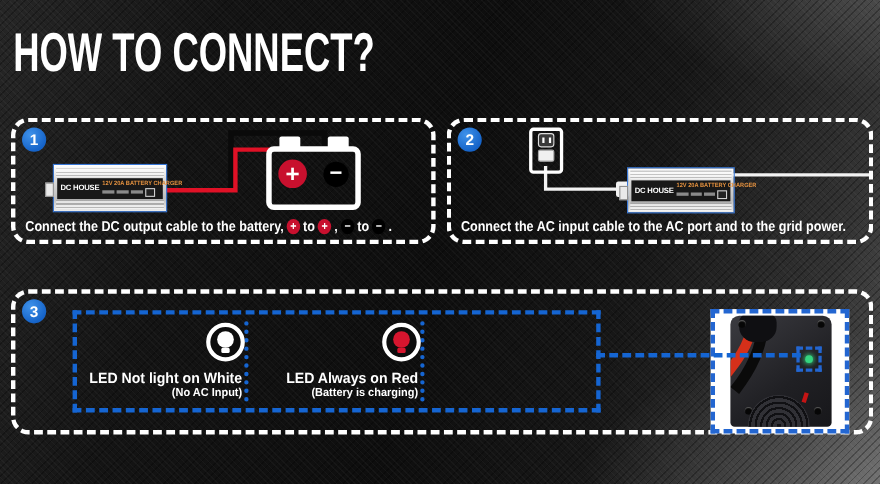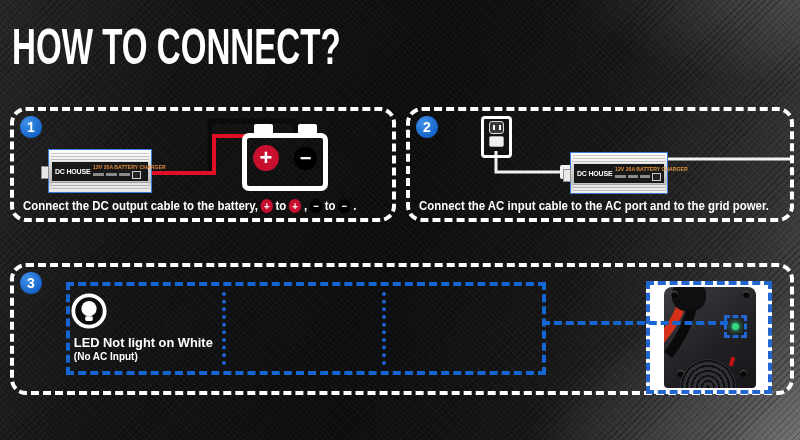--- a/index.html
+++ b/index.html
@@ -60,21 +60,21 @@
     font-size:11px;line-height:14px;flex:0 0 auto;}
   .pred{background:#c8102e;color:#fff;} .pblack{background:#000;color:#fff;}
   
   .outlet{position:absolute;left:71px;top:5px;width:31px;height:42px;border:3px solid #fff;border-radius:4px;box-sizing:border-box;z-index:3;}
   .socket{width:15px;height:13px;margin:2px auto 0;border-radius:3px;background:#3a3a3a;border:1px solid #ddd;
     display:flex;justify-content:center;gap:4px;padding-top:3px;box-sizing:border-box;}
   .slot{width:2px;height:5px;background:#fff;}
   .plug{width:15px;height:11px;margin:2px auto 0;background:#f0f0f0;border-radius:2px;border:1px solid #aaa;box-sizing:border-box;}
   
   .bluebox{position:absolute;left:52px;top:15px;width:480px;height:93px;border:4px dashed #1565d2;box-sizing:border-box;z-index:3;}
-  .ledcol{position:absolute;top:6px;bottom:6px;text-align:left;}
+  .ledcol{position:absolute;top:6px;bottom:6px;text-align:right;}
   .c1{left:0;width:154px;} .c2{left:158px;width:156px;} .c3{left:318px;width:156px;}
   .sep{position:absolute;top:6px;bottom:6px;width:0;border-left:4px dotted #1565d2;}
   .s1{left:152px;} .s2{left:312px;}
   .ledtitle{font-size:13.5px;font-weight:bold;margin-top:1px;transform:scaleX(.95);transform-origin:50% 0;white-space:nowrap;}
   .ledsub{font-size:10.5px;font-weight:bold;line-height:12px;transform:scaleX(.95);transform-origin:50% 0;white-space:nowrap;}
   .connector{position:absolute;left:528px;top:54px;width:186px;height:0;border-top:4px dashed #1565d2;z-index:5;}
   
   .photo{position:absolute;left:632px;top:14px;width:126px;height:113px;background:#fff;
     border:4px dashed #2366d1;box-sizing:border-box;z-index:4;}
   .panel{position:absolute;left:14px;top:2px;width:92px;height:101px;overflow:hidden;
@@ -192,20 +192,29 @@
       <div class="ledcol c1">
         <svg width="38" height="38" viewBox="0 0 40 40">
           <circle cx="20" cy="20" r="16.5" fill="#0d0d0d" stroke="#fff" stroke-width="4"></circle>
           <circle cx="20" cy="17.5" r="8" fill="#ffffff"></circle>
           <rect x="16" y="25.5" width="8" height="5" rx="1.5" fill="#ffffff"></rect>
         </svg>
         <div class="ledtitle">LED Not light on White</div>
         <div class="ledsub">(No AC Input)</div>
       </div>
 
+      <div class="ledcol c2">
+        <svg width="38" height="38" viewBox="0 0 40 40">
+          <circle cx="20" cy="20" r="16.5" fill="#0d0d0d" stroke="#fff" stroke-width="4"></circle>
+          <circle cx="20" cy="17.5" r="8" fill="#d6152e"></circle>
+          <rect x="16" y="25.5" width="8" height="5" rx="1.5" fill="#d6152e"></rect>
+        </svg>
+        <div class="ledtitle">LED Always on Red</div>
+        <div class="ledsub">(Battery is charging)</div>
+      </div>
 
     </div>
 
     <div class="connector"></div>
 
     <div class="photo">
       <div class="panel">
         <svg style="position:absolute;left:0;top:0;" width="92" height="101" viewBox="0 0 92 101">
           <path d="M30,4 C29,30 18,50 4,68" fill="none" stroke="#0a0a0a" stroke-width="10"></path>
           <path d="M21,6 C16,28 6,42 -6,56" fill="none" stroke="#d5301a" stroke-width="9"></path>

